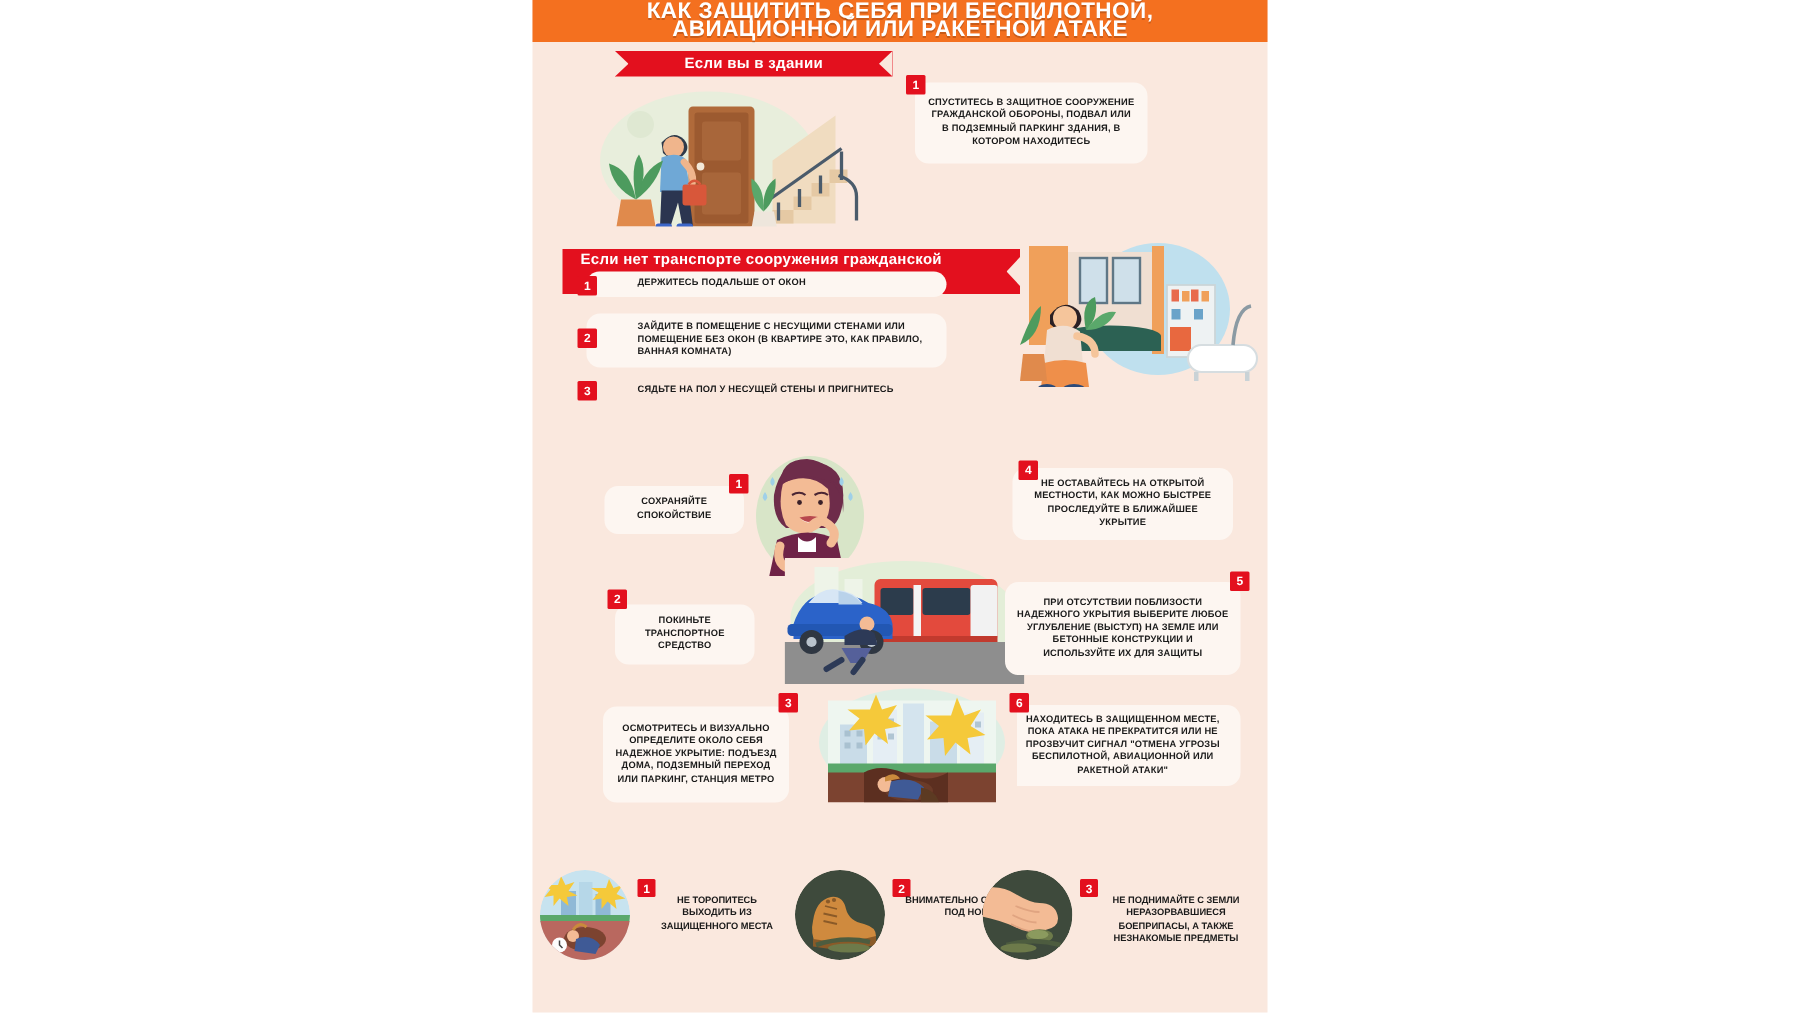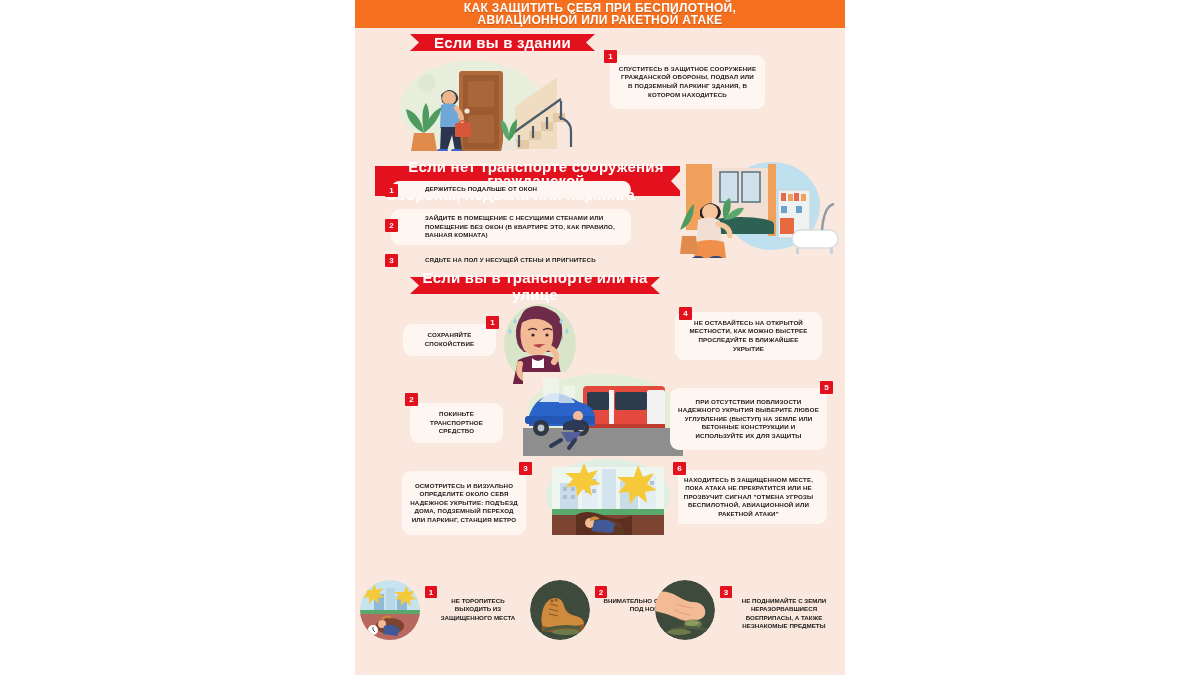--- a/index.html
+++ b/index.html
@@ -14,30 +14,30 @@
     left: 355px; top: 0; width: 490px; height: 675px;
     background: #fae8de;
   }
   
   .header {
     position: absolute; left: 0; top: 0; width: 490px; height: 28px;
     background: #f4701f;
     display: flex; align-items: center; justify-content: center;
   }
   .header-title {
-    color: #ffffff; font-weight: bold; font-size: 12px;
+    color: #ffffff; font-weight: bold; font-size: 15px;
     letter-spacing: .3px; text-align: center; line-height: 12px;
     text-shadow: 0 1px 0 rgba(0,0,0,.18);
   }
   
   .ribbon {
     position: absolute; background: #e3101e; color: #fff;
     font-weight: bold; display: flex; align-items: center;
     justify-content: center; text-align: center;
-    font-size: 15px; letter-spacing: .2px;
+    font-size: 10px; letter-spacing: .2px;
   }
   .ribbon.notch::before, .ribbon.notch::after {
     content: ""; position: absolute; top: 0; bottom: 0; width: 9px;
     background: #fae8de;
   }
   .ribbon.notch::before { left: 0;  clip-path: polygon(0 0, 100% 50%, 0 100%); }
   .ribbon.notch::after  { right: 0; clip-path: polygon(100% 0, 0 50%, 100% 100%); }
   .ribbon-right-point::after {
     content: ""; position: absolute; right: 0; top: 0; bottom: 0; width: 14px;
     background: #fae8de; clip-path: polygon(100% 0, 0 50%, 100% 100%);
@@ -213,23 +213,20 @@
   <div class="num" style="left:30px; top:219px;">2</div>
   <div class="card left-num" style="left:36px; top:209px; width:240px; height:36px; text-align:left;">
     <span>ЗАЙДИТЕ В ПОМЕЩЕНИЕ С НЕСУЩИМИ СТЕНАМИ ИЛИ ПОМЕЩЕНИЕ БЕЗ ОКОН (В КВАРТИРЕ ЭТО, КАК ПРАВИЛО, ВАННАЯ КОМНАТА)</span>
   </div>
 
   <div class="num" style="left:30px; top:254px;">3</div>
   <div class="card left-num" style="left:36px; top:252px; width:240px; height:17px; background:transparent;">
     <span>СЯДЬТЕ НА ПОЛ У НЕСУЩЕЙ СТЕНЫ И ПРИГНИТЕСЬ</span>
   </div>
 
-  <div class="ribbon notch" style="left:55px; top:277px; width:250px; height:17px;">
-    <span>Если вы в транспорте или на улице</span>
-  </div>
 
   <div class="illus" style="left:133px; top:300px; width:100px; height:88px;">
     <svg width="100" height="88" viewBox="0 0 100 88">
       <ellipse cx="52" cy="44" rx="36" ry="40" fill="#d8e5c8"></ellipse>
 
       <path d="M28 30 q4 -24 26 -22 q22 2 20 26 q-2 16 -10 18 l-28 0 q-9 -6 -8 -22z" fill="#6e2c4a"></path>
 
       <path d="M34 22 q18 -8 30 4 q4 18 -6 26 q-12 8 -22 -2 q-6 -12 -2 -28z" fill="#f3bb95"></path>
 
       <path d="M32 24 q16 -12 34 -2 q2 -14 -16 -16 q-18 0 -18 18z" fill="#6e2c4a"></path>

